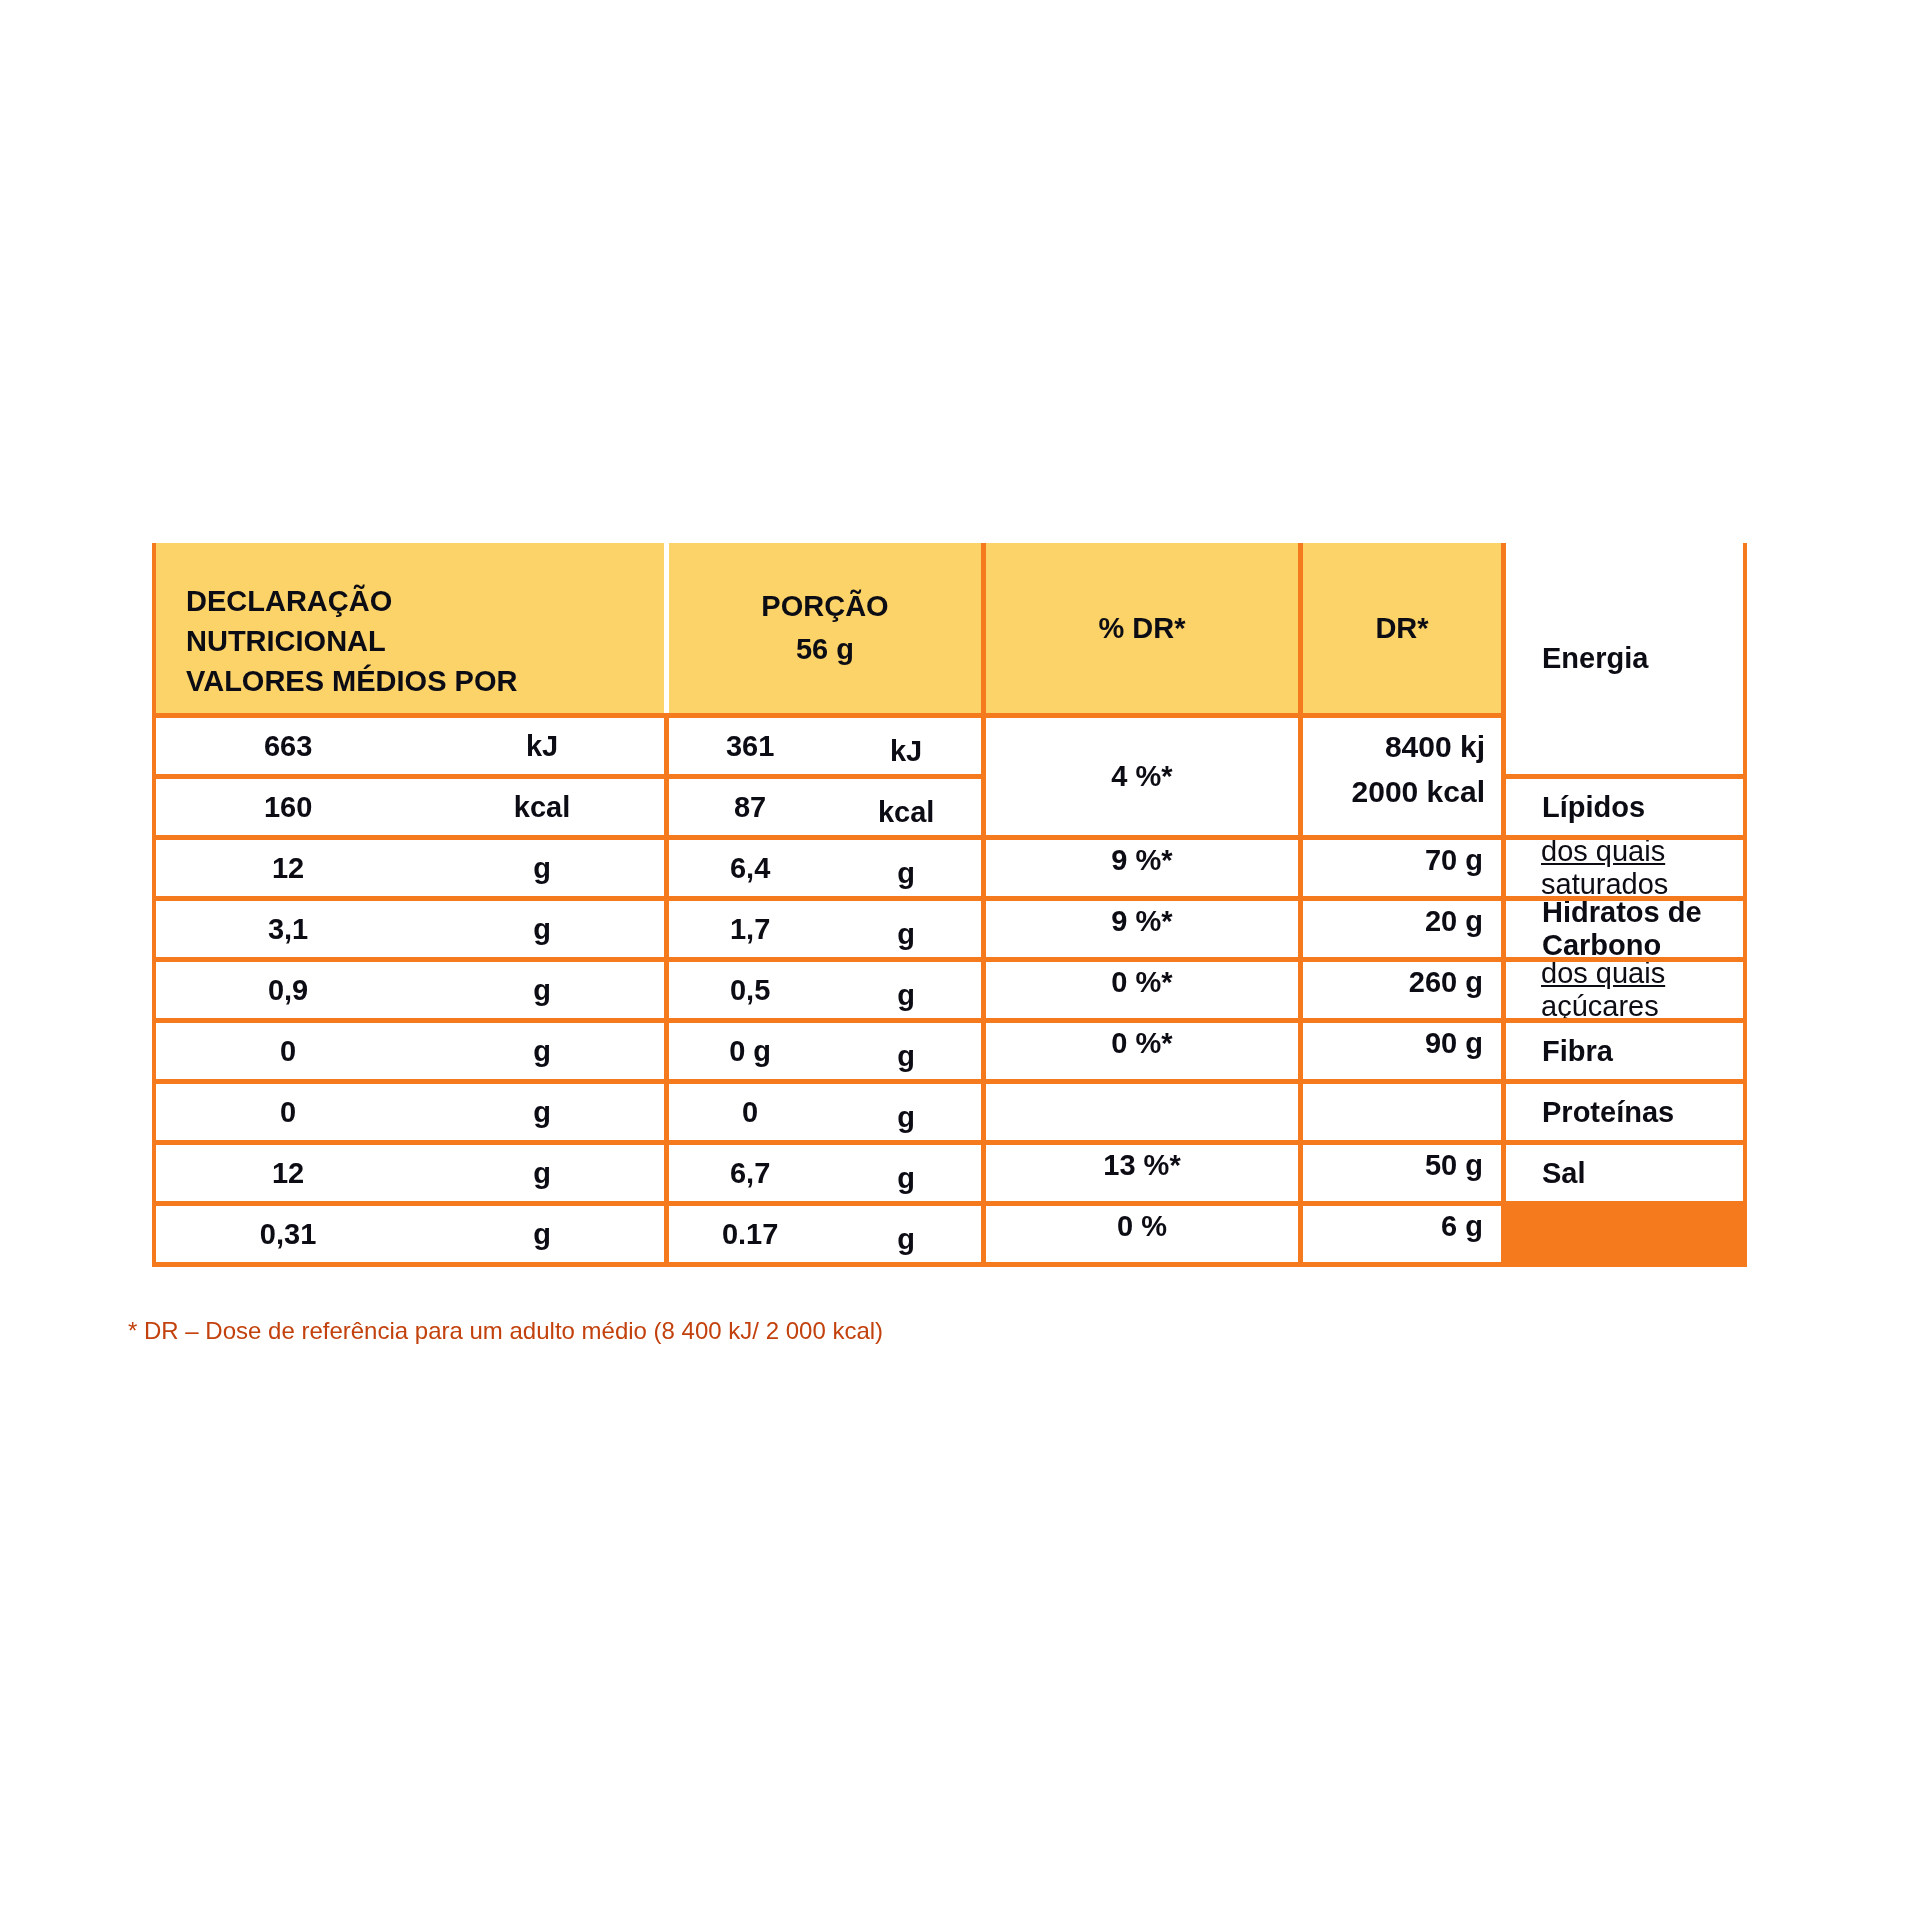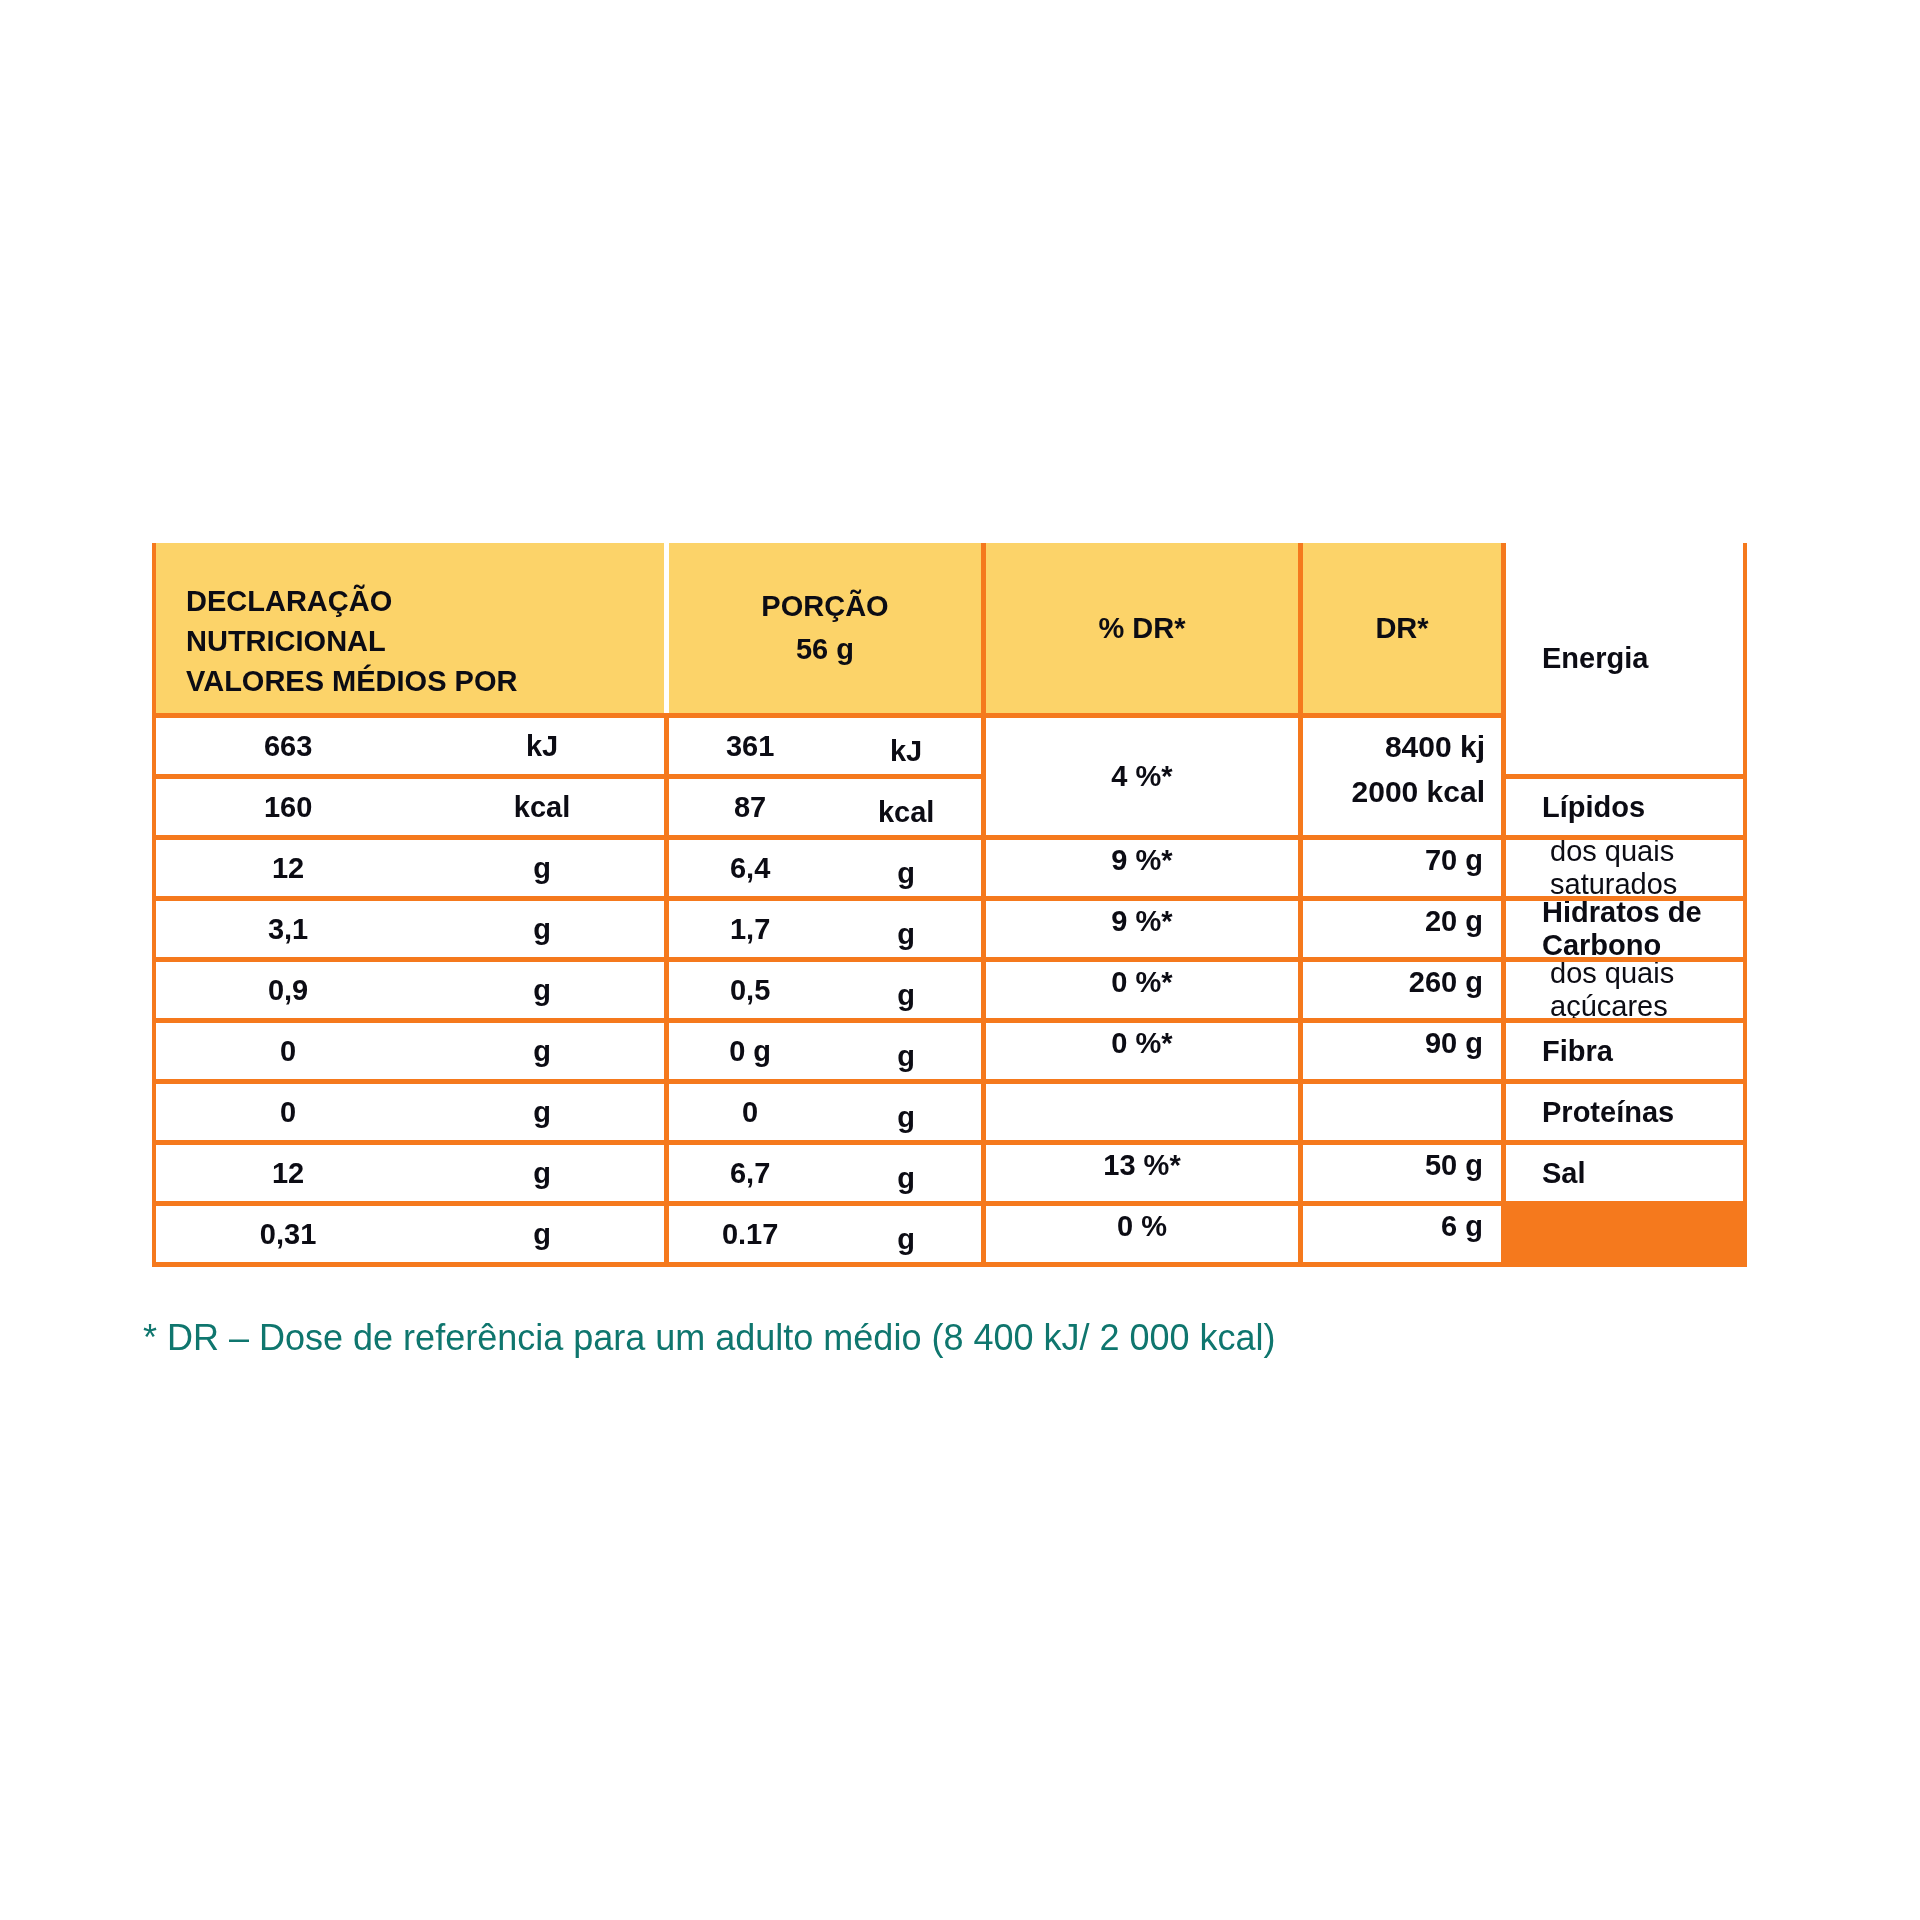--- a/index.html
+++ b/index.html
@@ -61,21 +61,21 @@
     position: absolute;
     left: 512px;
     top: 0;
     width: 5px;
     height: 170px;
     background: #ffffff;
   }
 
   
   .label-cell { padding-left: 36px; }
-  .label-sub  { padding-left: 44px; font-weight: normal; }
+  .label-sub  { padding-left: 35px; font-weight: normal; text-decoration: underline; }
   .rspan2 { grid-row: span 2; }
 
   
   .val { }
   .val .num  { flex: 0 0 52%; text-align: center; }
   .val .unit { flex: 0 0 48%; text-align: center; }
   .por .num  { align-self: flex-start; padding-top: 12px; }
   .por .unit { align-self: flex-end; padding-bottom: 6px; }
 
   
@@ -101,25 +101,25 @@
     align-items: flex-end;
     justify-content: center;
     padding: 0 16px 15px 0;
     line-height: 45px;
     font-size: 30px;
   }
 
   
   .footnote {
     position: absolute;
-    left: 143px;
+    left: 128px;
     top: 1317px;
-    font-size: 36px;
+    font-size: 24px;
     font-weight: normal;
-    color: #0f766e;
+    color: #c2410c;
     white-space: nowrap;
   }
 </style>
 </head>
 <body>
 
 <div class="canvas">
 
   <div class="ntable">
 

